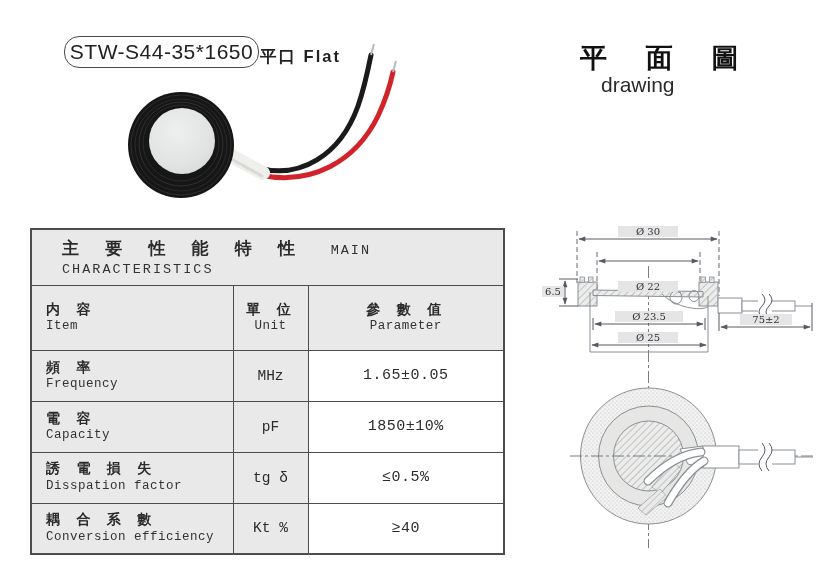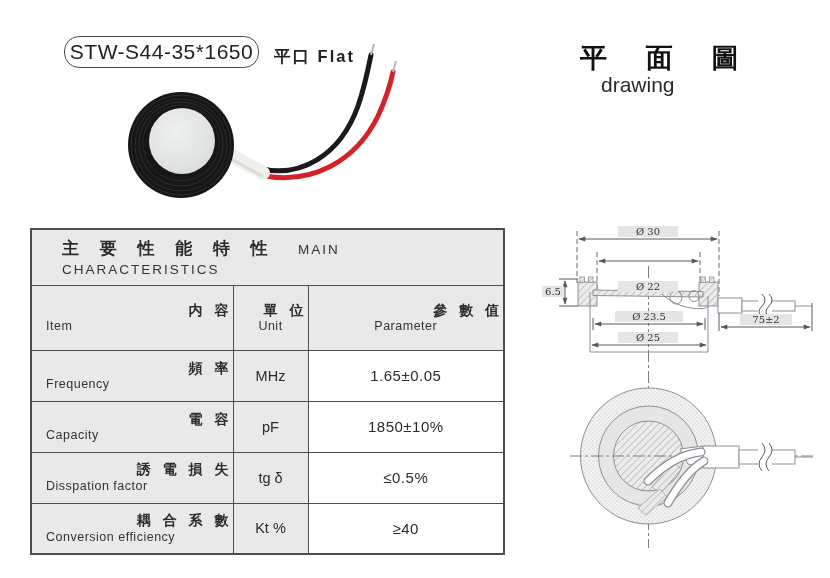--- a/index.html
+++ b/index.html
@@ -8,41 +8,41 @@
     --wire-red:#d2232a; --wire-black:#1a1a1a; --disc-face:#e0e3e2; --sleeve:#efefec;
   }
   *{margin:0;padding:0;box-sizing:border-box;}
   body{background:#888;font-family:"Liberation Sans",sans-serif;}
   .page{position:relative;width:830px;height:578px;background:var(--page-bg);overflow:hidden;margin:0 auto;}
 
   
   .model-badge{position:absolute;left:64px;top:36px;width:195px;height:32px;
     border:1.6px solid #4a4a4a;border-radius:15px;display:flex;align-items:center;justify-content:center;
     font-size:21px;color:#222;letter-spacing:0.5px;background:#fff;}
-  .flat-label{position:absolute;left:274px;top:46px;font-size:16.5px;color:#222;
+  .flat-label{position:absolute;left:260px;top:46px;font-size:16.5px;color:#222;
     font-weight:600;letter-spacing:2px;}
 
   
   .plan-title-cn{position:absolute;left:580px;top:40px;font-size:27px;font-weight:bold;
     letter-spacing:16px;color:#111;font-family:"Liberation Serif",serif;white-space:nowrap;}
   .plan-title-en{position:absolute;left:601px;top:73px;font-size:21px;color:#2a2a2a;}
 
   
   table.chars{position:absolute;left:30px;top:228px;width:473px;height:327px;
     border-collapse:collapse;table-layout:fixed;background:var(--table-bg);
-    font-family:Liberation Sans, sans-serif;color:var(--ink);}
+    font-family:Liberation Mono, monospace;color:var(--ink);}
   table.chars td{border:1px solid var(--table-border);vertical-align:middle;}
   table.chars{border:2px solid var(--table-border);}
   td.title-cell{height:49px;padding-left:30px;}
   .tcn{font-size:17px;font-weight:bold;letter-spacing:8px;margin-right:18px;}
   .ten{font-size:13.5px;letter-spacing:2px;color:#333;}
   .col-item{width:202px;} .col-unit{width:75px;} .col-val{width:196px;}
   td.item-cell{padding-left:14px;}
   td.head-row{height:56px;}
-  .cn{font-size:14px;font-weight:600;letter-spacing:4px;line-height:1.25;text-align:right;}
+  .cn{font-size:14px;font-weight:600;letter-spacing:4px;line-height:1.25;}
   .en{font-size:12.5px;color:#333;letter-spacing:0.5px;line-height:1.2;}
   td.center{text-align:center;}
   td.unit-cell{text-align:center;font-size:14.5px;height:44px;}
   td.val-cell{text-align:center;font-size:15px;background:var(--value-bg);
     border:2px solid #1c1c1c;letter-spacing:0.5px;}
 
   
   svg{position:absolute;overflow:visible;}
   .thin{stroke:var(--draw-line);stroke-width:1;fill:none;}
   .dim{stroke:var(--dim-line);stroke-width:1;fill:none;}

